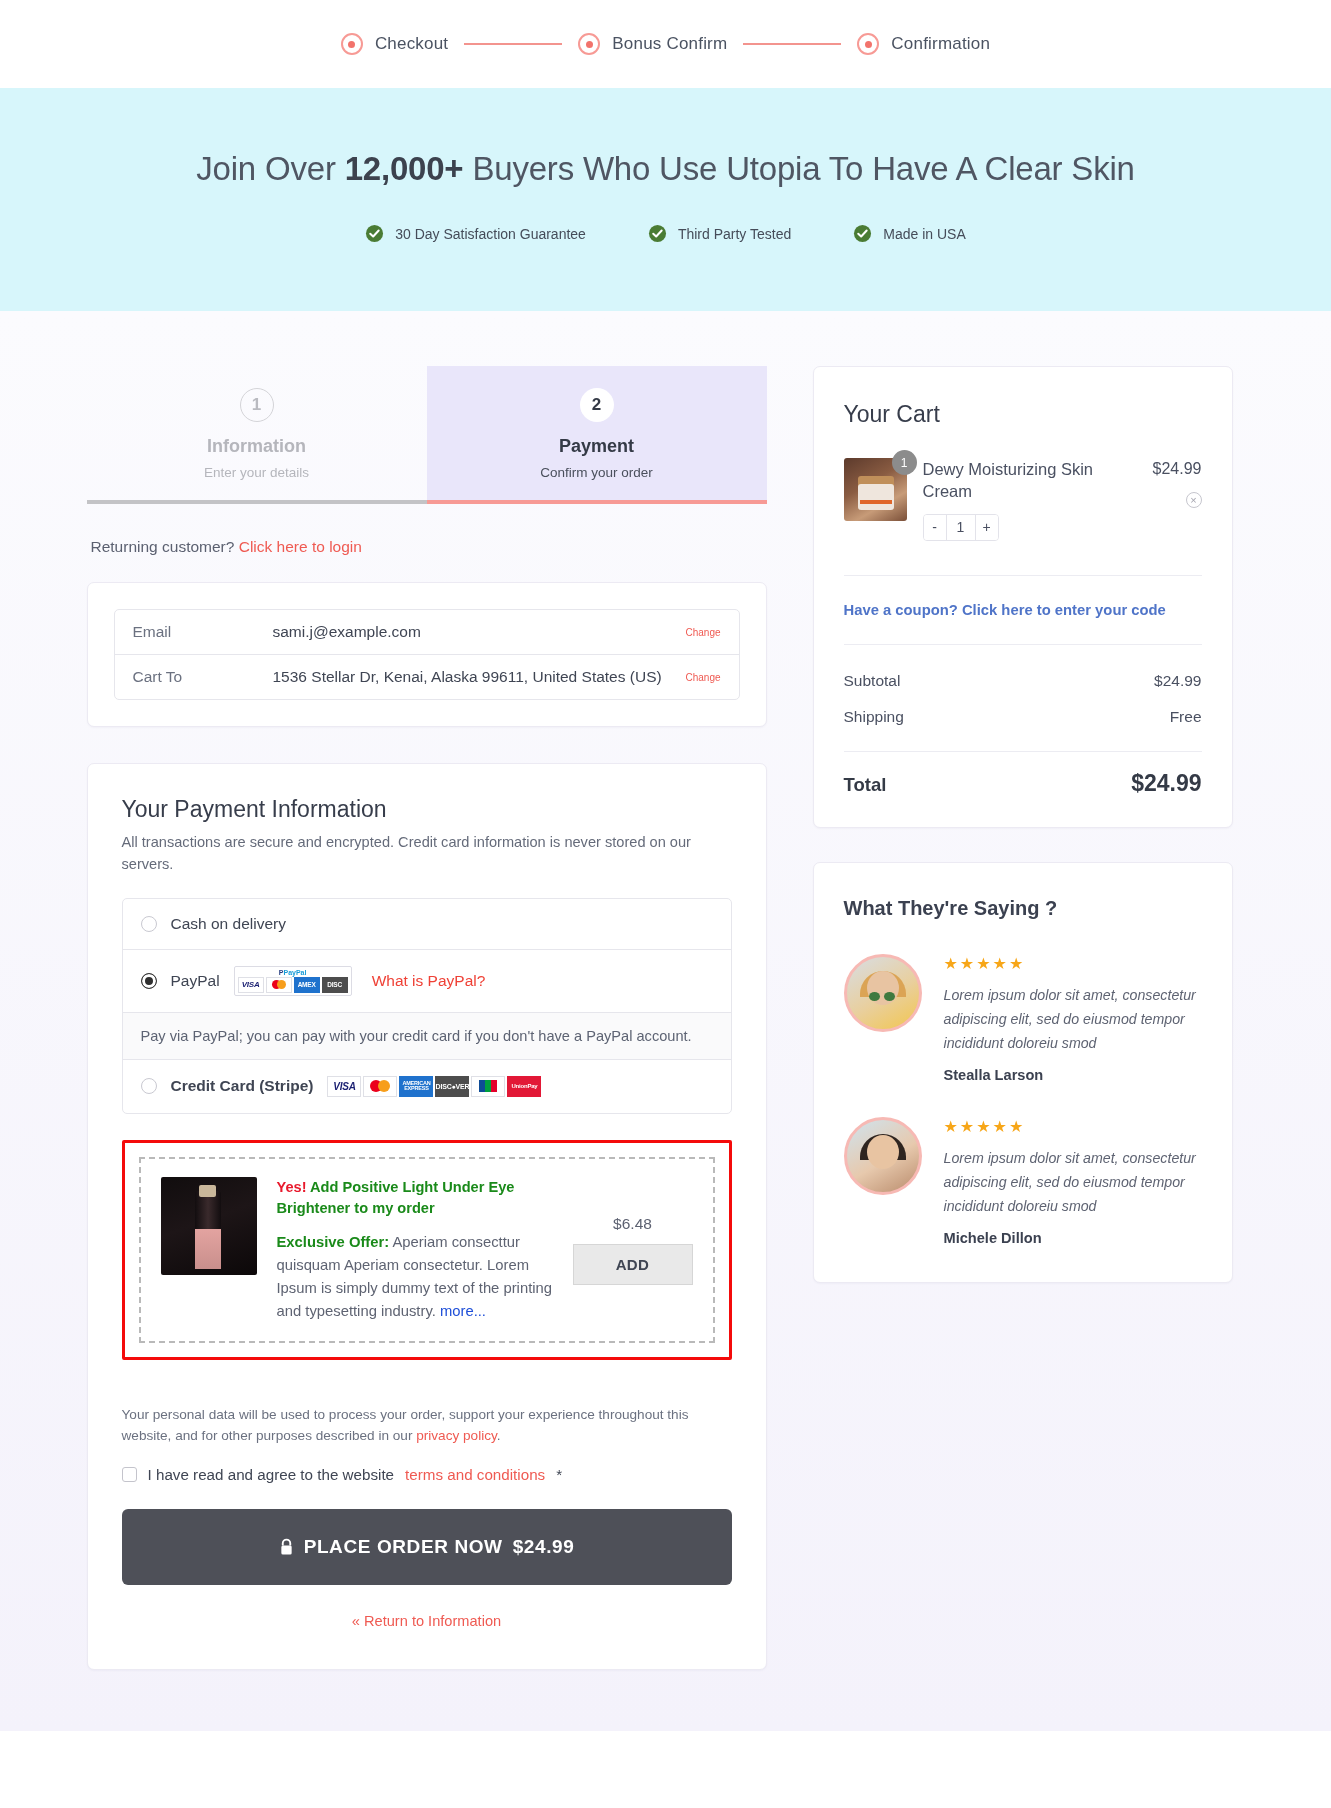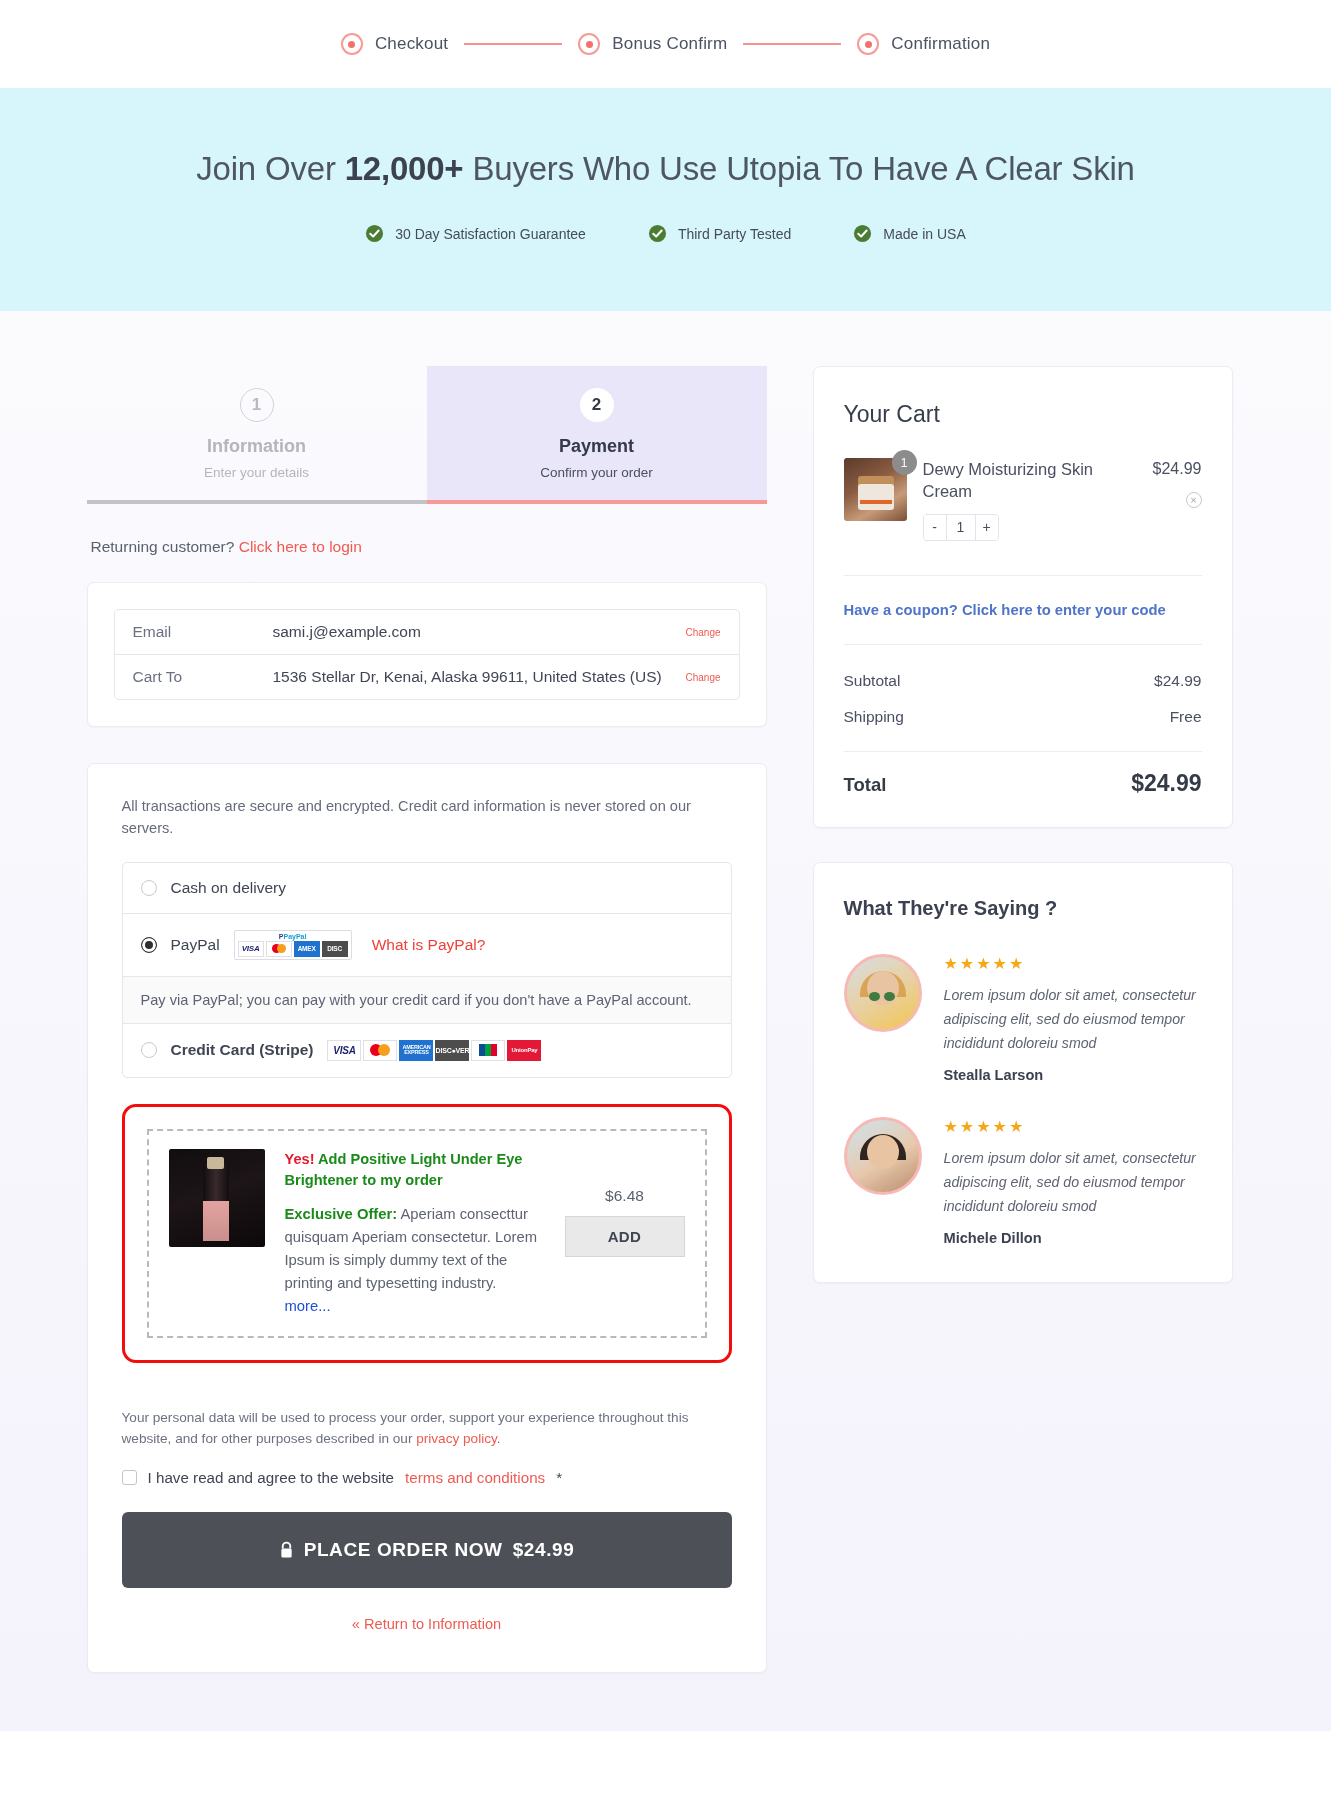--- a/index.html
+++ b/index.html
@@ -140,21 +140,21 @@
   .mc-dots i:first-child { background:#eb001b; }
   .mc-dots i:last-child { background:#f79e1b; margin-left:-4px; }
   .jcb-bars { display:flex; height:12px; }
   .jcb-bars i { width:6px; display:block; }
   .jcb-bars i:nth-child(1){background:#0e4c96;}
   .jcb-bars i:nth-child(2){background:#00a040;}
   .jcb-bars i:nth-child(3){background:#e4002b;}
 
   
   .upsell {
-    margin-top: 26px; border: 3px solid #f40b0b; padding: 22px; border-radius: 14px;
+    margin-top: 26px; border: 3px solid #f40b0b; padding: 14px; border-radius: 2px;
   }
   .upsell-in {
     border: 2px dashed #b9b9b9; padding: 18px 20px; display: flex; gap: 20px; align-items: flex-start;
   }
   .upimg {
     width: 96px; height: 98px; flex: 0 0 auto; border-radius: 2px; overflow: hidden;
     background: linear-gradient(160deg,#110d0e 0%, #1d1517 45%, #0c0809 100%);
     position: relative;
   }
   .upimg .btl { position:absolute; left:34px; top:14px; width:26px; height:70px; background:linear-gradient(90deg,#120d0f,#3a2a2c,#120d0f); border-radius:3px;}
@@ -336,20 +336,21 @@
         </div>
         <div class="inforow">
           <div class="infolabel">Cart To</div>
           <div class="infoval">1536 Stellar Dr, Kenai, Alaska 99611, United States (US)</div>
           <div class="infochange">Change</div>
         </div>
       </div>
     </div>
 
     <div class="card paycard">
+      <div class="paytitle">Your Payment Information</div>
       <div class="paydesc">All transactions are secure and encrypted. Credit card information is never stored on our servers.</div>
 
       <div class="methods">
         <div class="mrow">
           <span class="radio"></span>
           <span class="mlabel">Cash on delivery</span>
         </div>
 
         <div class="mrow">
           <span class="radio on"></span>

